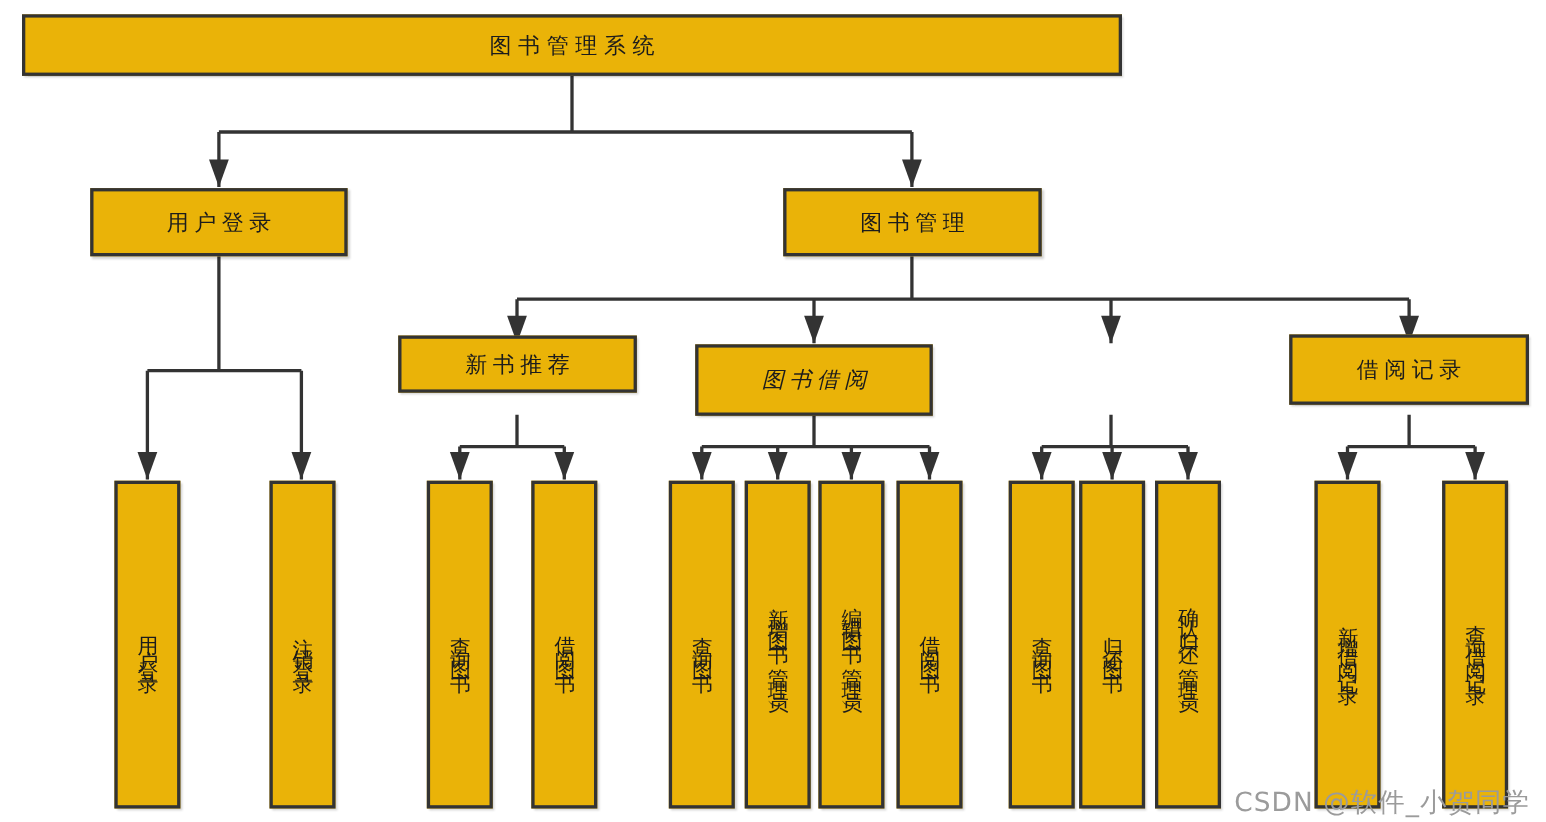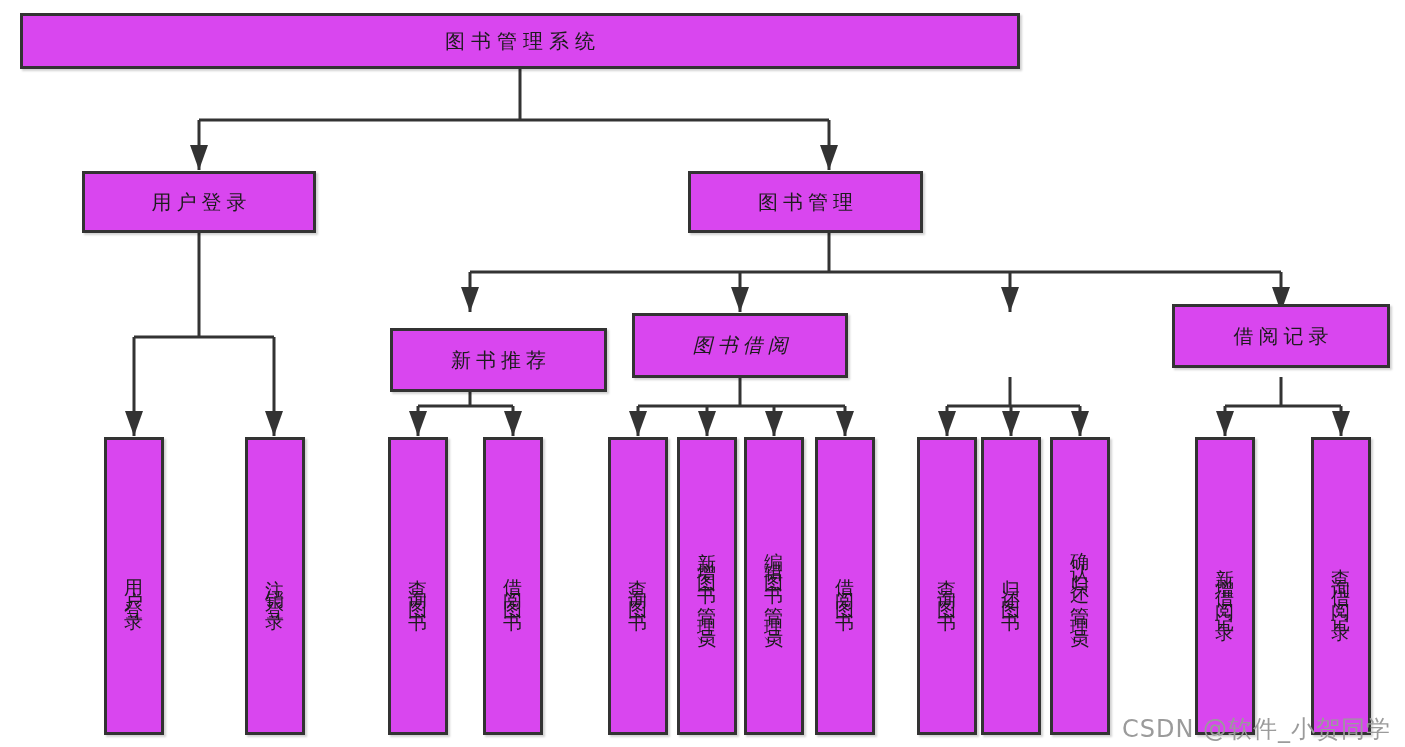--- a/index.html
+++ b/index.html
@@ -8,21 +8,21 @@
     width: 1405px;
     height: 747px;
     background: #ffffff;
     font-family: "DejaVu Sans", "Liberation Sans", sans-serif;
     color: #1c1c1c;
     overflow: hidden;
   }
   #connectors { position: absolute; left: 0; top: 0; }
   .box {
     position: absolute;
-    background: #d946ef;
+    background: #eab308;
     border: 3px solid #333333;
     box-shadow: 2px 2px 2px rgba(0,0,0,0.18);
     display: flex;
     align-items: center;
     justify-content: center;
     box-sizing: border-box;
   }
   .box.h {
     font-size: 20px;
     letter-spacing: 5px;
@@ -90,23 +90,23 @@
       <polygon points="1002,411 1020,411 1011,436"></polygon>
       <polygon points="1071,411 1089,411 1080,436"></polygon>
       <polygon points="1216,411 1234,411 1225,436"></polygon>
       <polygon points="1332,411 1350,411 1341,436"></polygon>
     </g>
   </svg>
 
   <div class="box h root-box" style="left:20px; top:13px; width:1000px; height:56px;">图书管理系统</div>
 
   <div class="box h" style="left:82px; top:171px; width:234px; height:62px;">用户登录</div>
-  <div class="box h" style="left:688px; top:171px; width:235px; height:62px;">图书管理</div>
+  <div class="box h" style="left:712px; top:171px; width:235px; height:62px;">图书管理</div>
 
-  <div class="box h" style="left:362px; top:328px; width:217px; height:64px;margin-left:28px;">新书推荐</div>
+  <div class="box h" style="left:362px; top:305px; width:217px; height:52px;">新书推荐</div>
   <div class="box h" style="left:632px; top:313px; width:216px; height:65px;font-style:italic;">图书借阅</div>
   <div class="box h" style="left:1172px; top:304px; width:218px; height:64px;">借阅记录</div>
 
   <div class="box v" style="left:104px; top:437px; width:60px; height:298px;">
     <span class="vtext">用户登录</span>
   </div>
   <div class="box v" style="left:245px; top:437px; width:60px; height:298px;">
     <span class="vtext">注销登录</span>
   </div>
 

